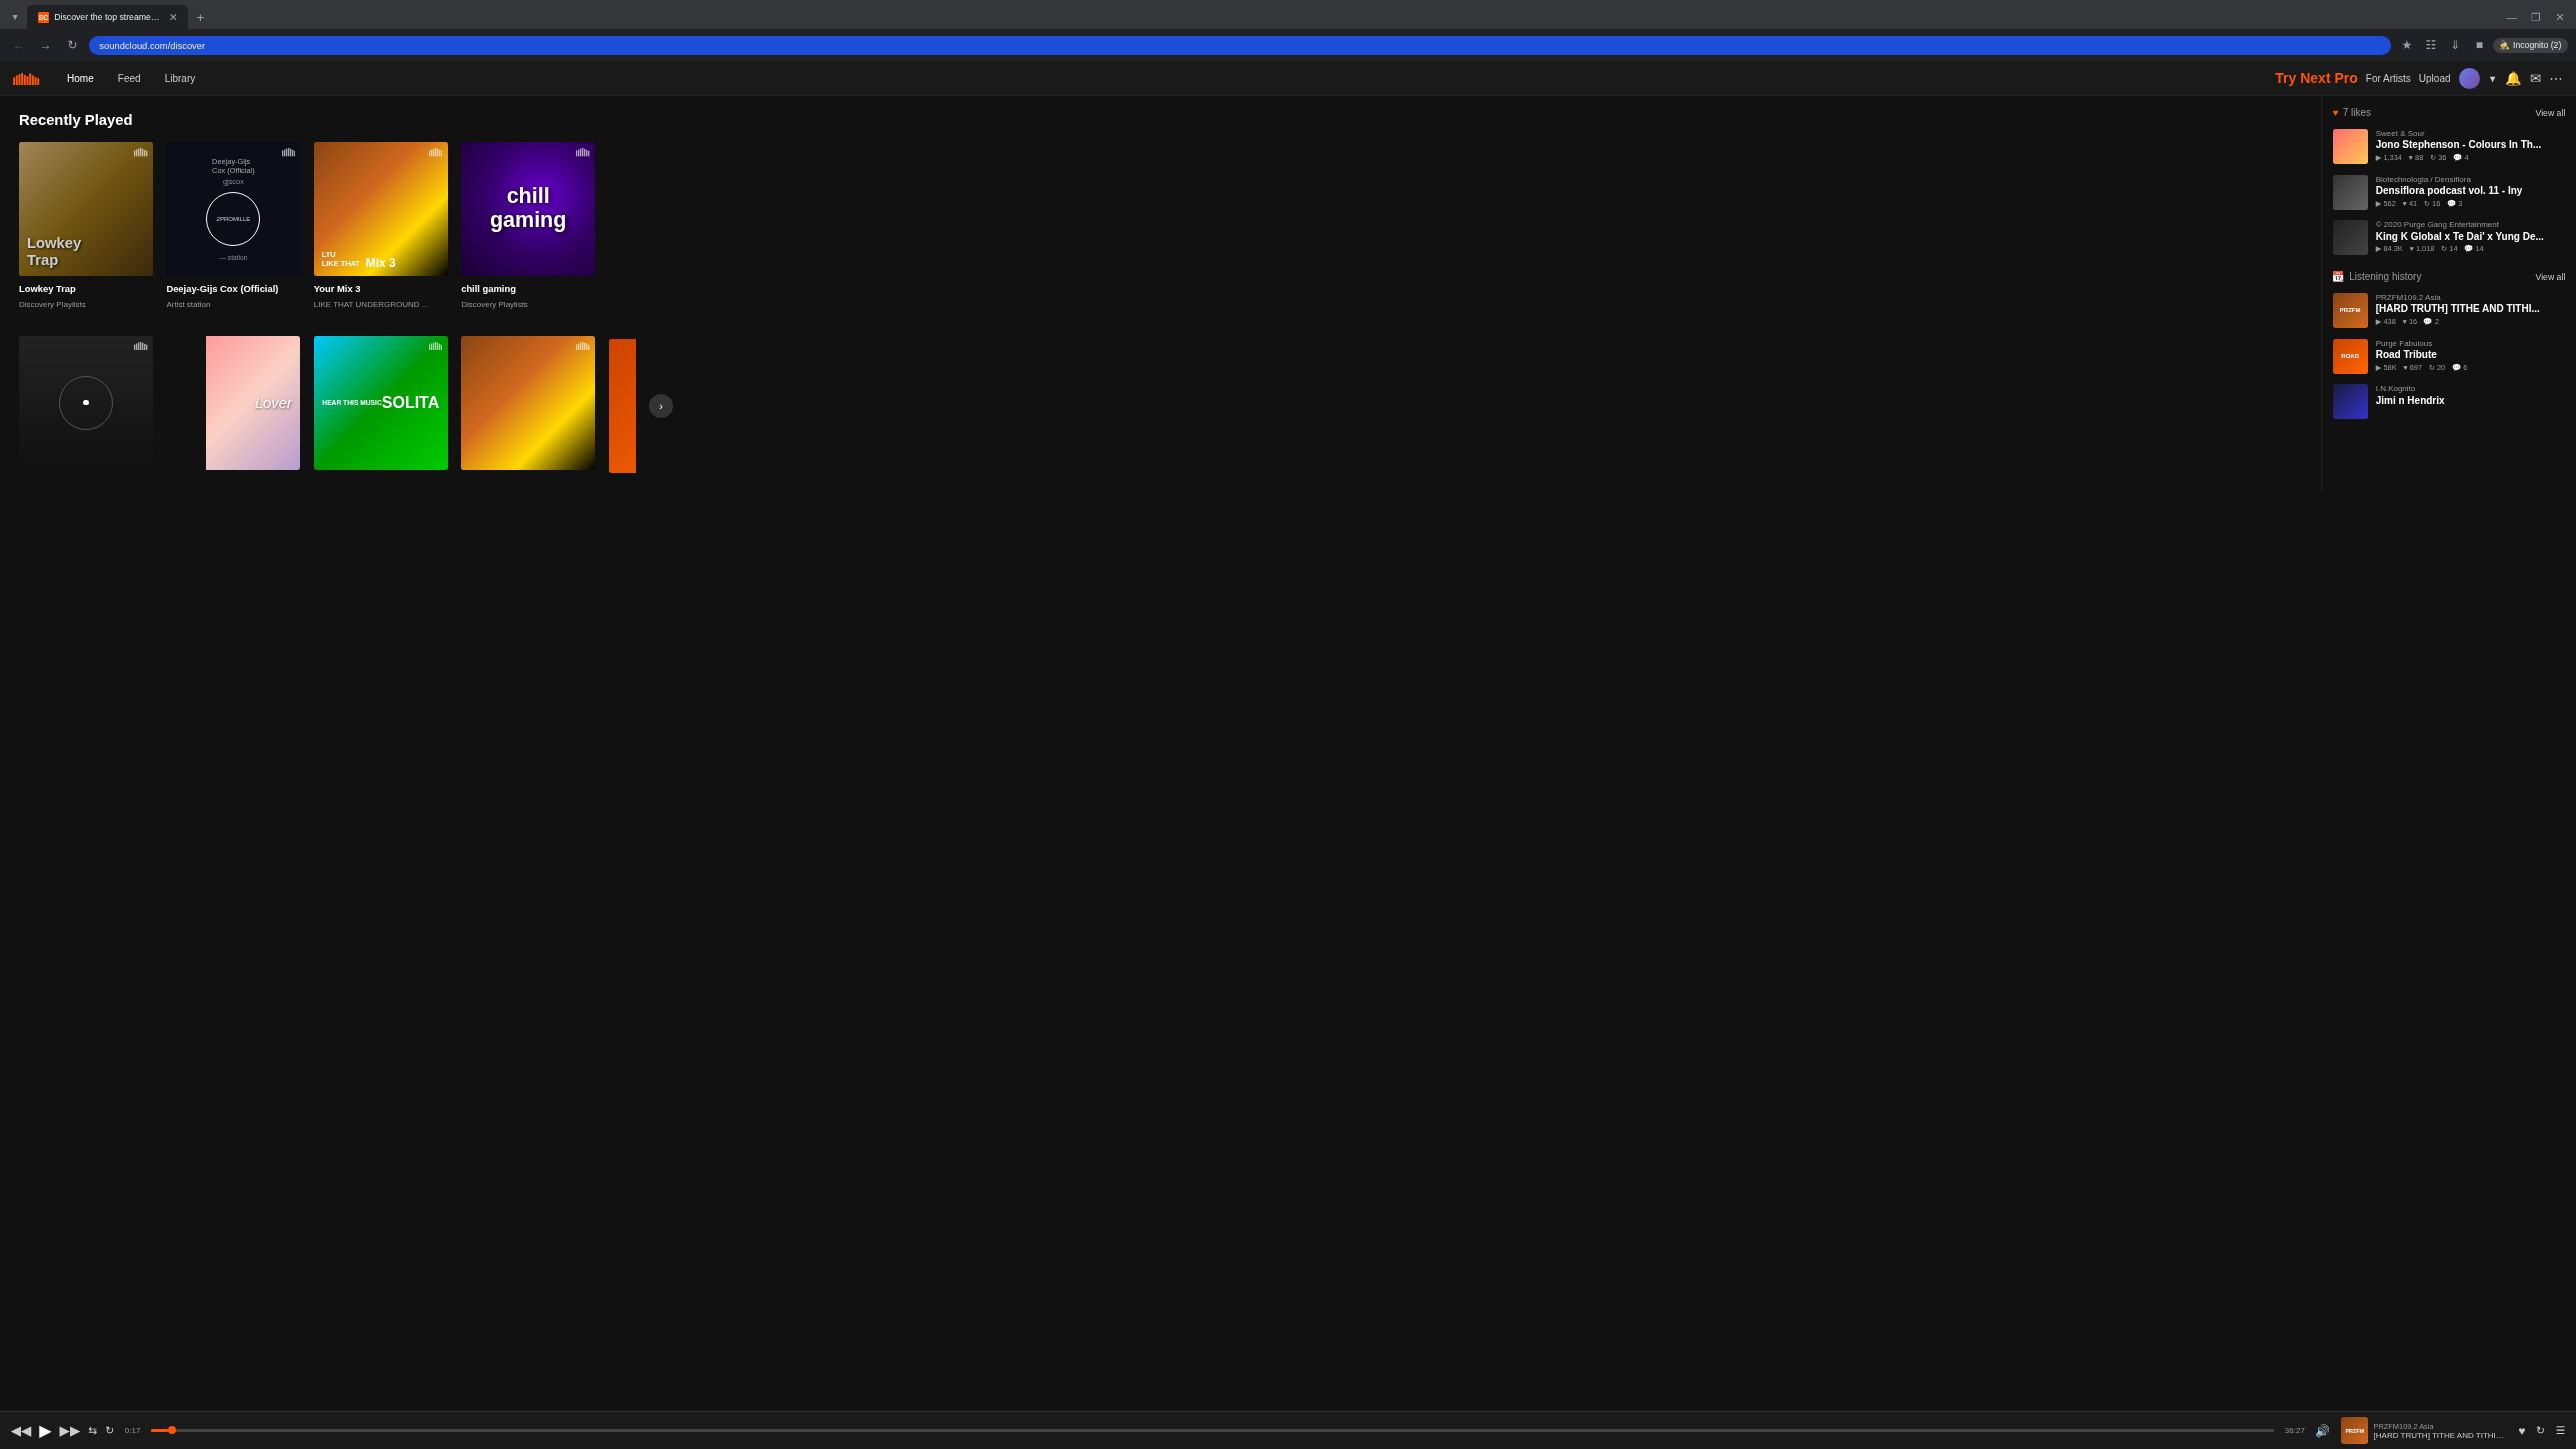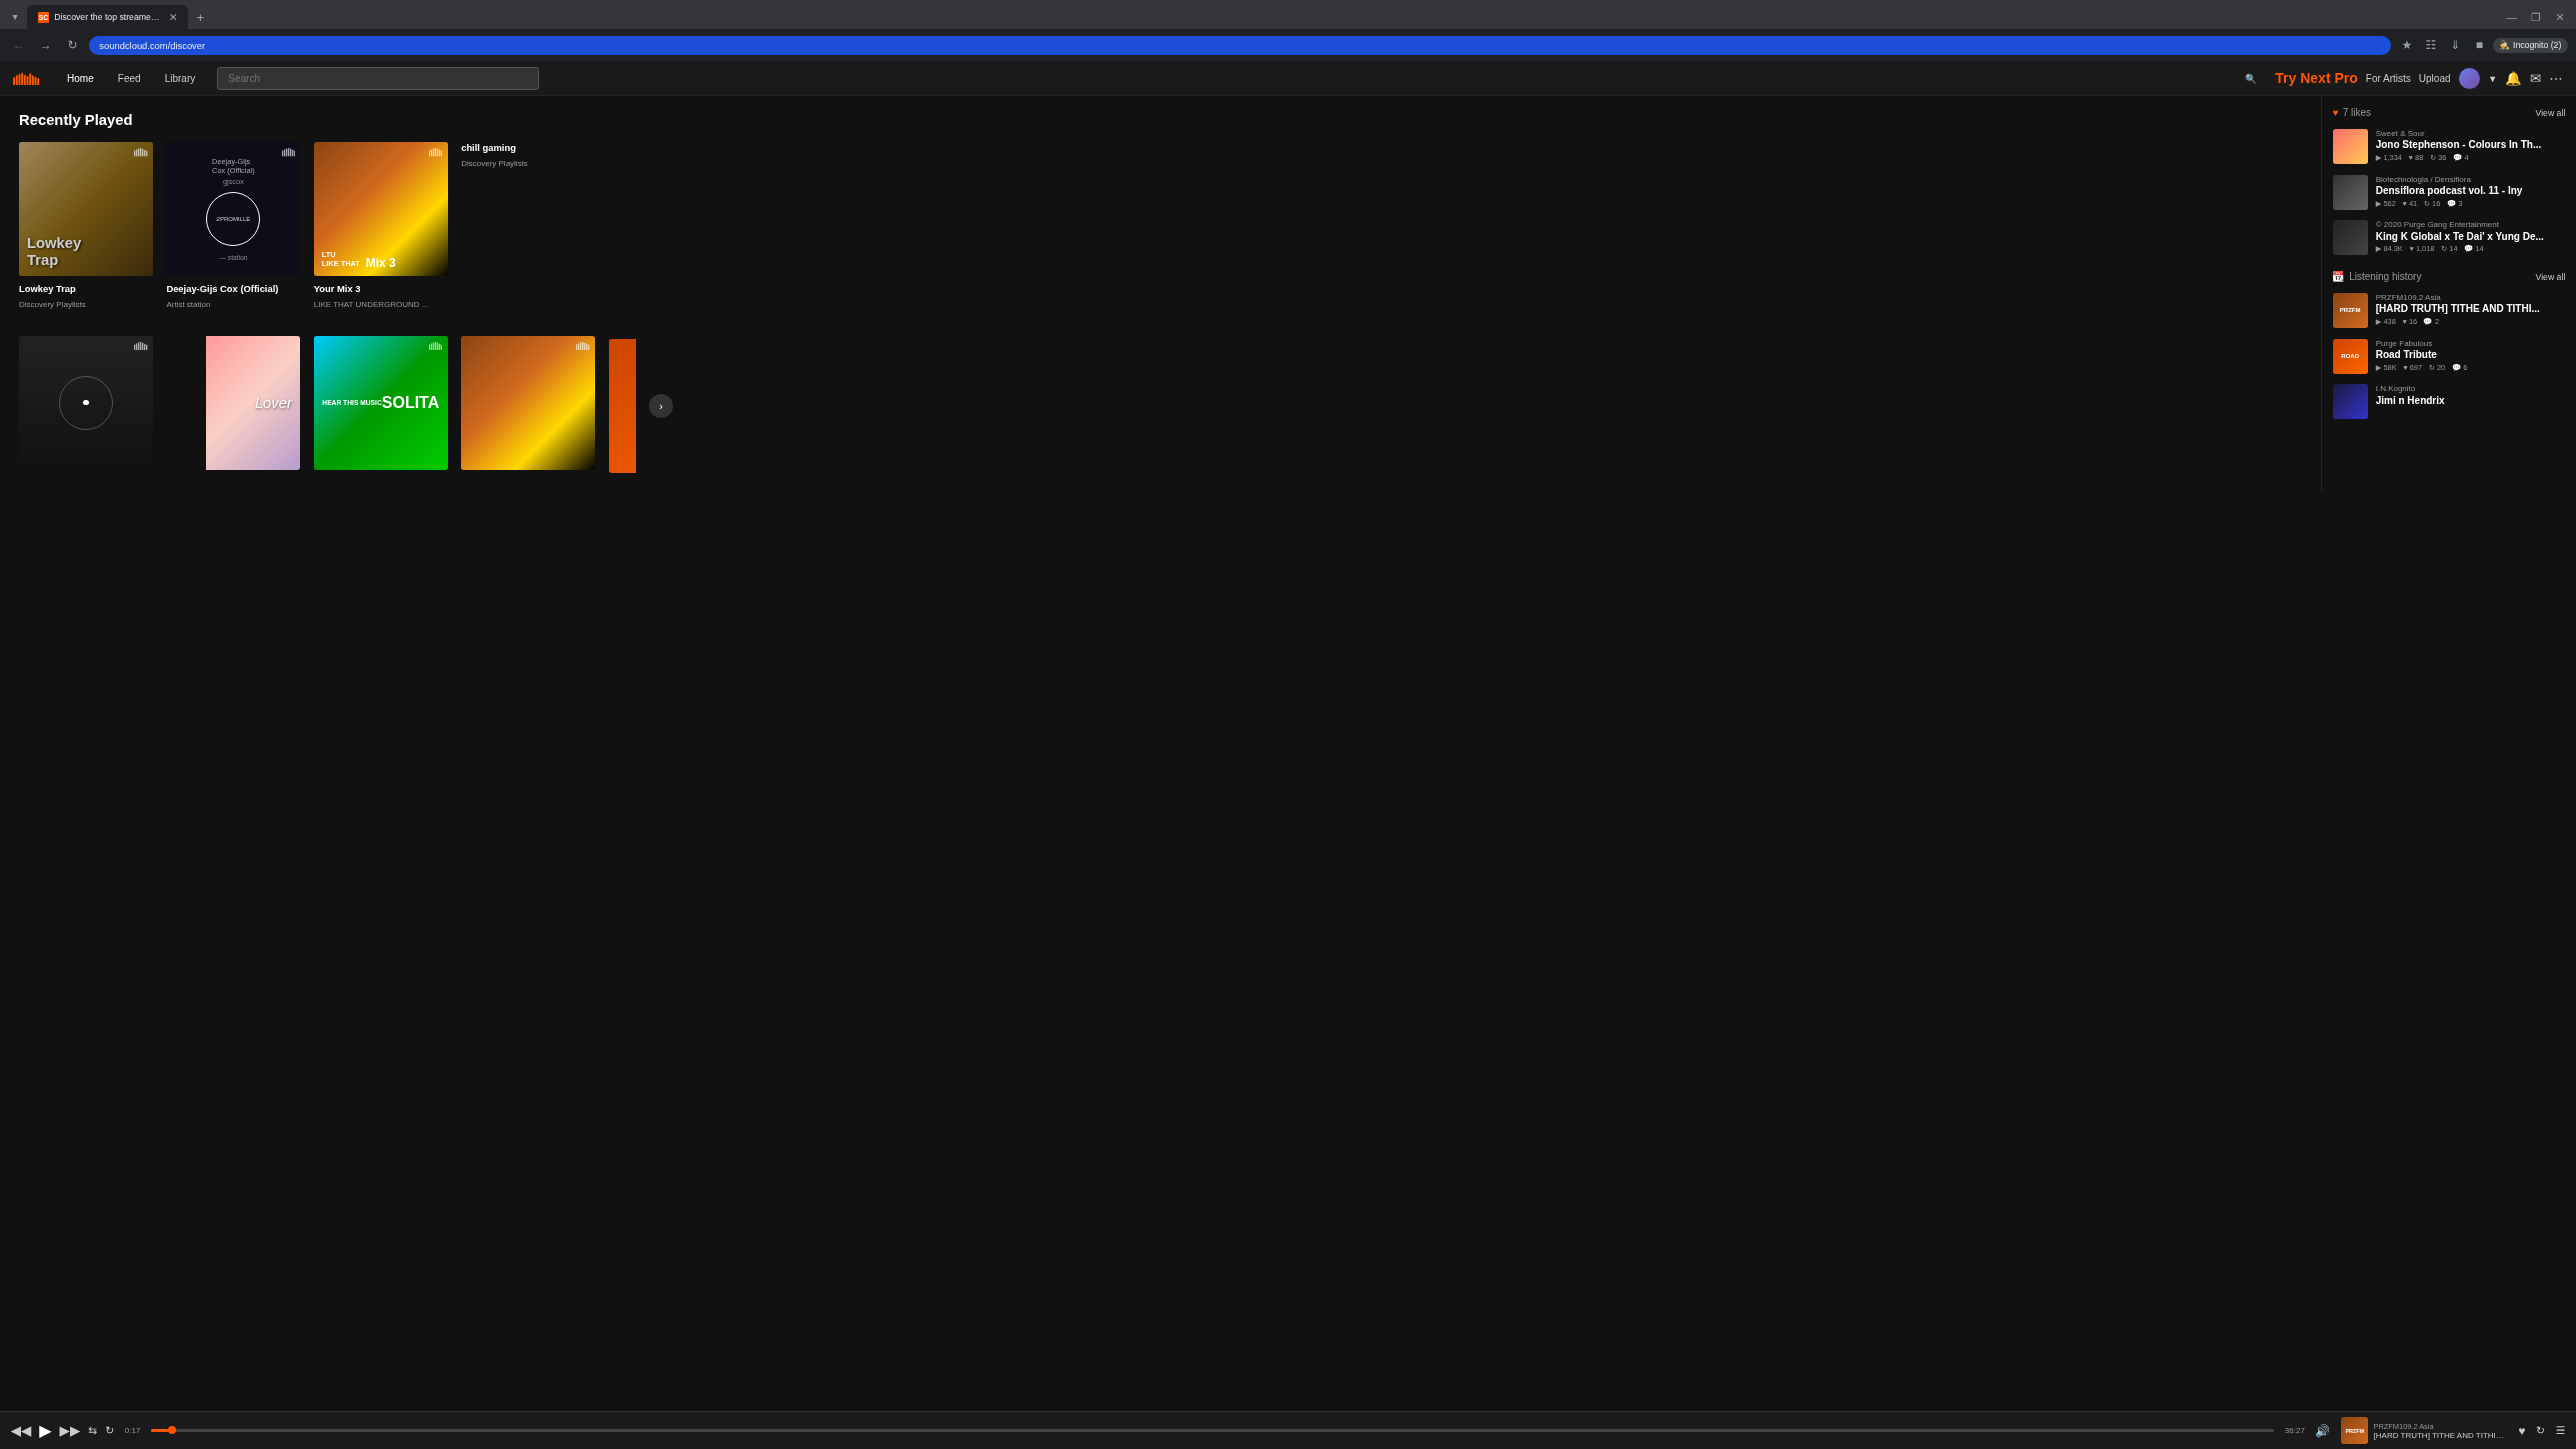--- a/index.html
+++ b/index.html
@@ -153,26 +153,20 @@
         <rect x="28" y="5" width="3" height="15" rx="1.5" fill="#f50"></rect>
         <rect x="32" y="7" width="3" height="13" rx="1.5" fill="#f50"></rect>
         <rect x="36" y="9" width="3" height="11" rx="1.5" fill="#f50"></rect>
       </svg>
     </div>
     <div class="sc-nav-links">
       <button class="sc-nav-link active">Home</button>
       <button class="sc-nav-link">Feed</button>
       <button class="sc-nav-link">Library</button>
     </div>
-    <div class="sc-search">
-      <div class="sc-search-box">
-        <input type="text" style="width: 322px; background: rgb(51, 51, 51); border: 0.7px solid rgb(85, 85, 85); border-radius: 2.7px; padding: 5.4px 27px 5.4px 10.7px; color: rgb(255, 255, 255); font-size: 10px; outline: none;" placeholder="Search">
-        <span class="sc-search-icon">🔍</span>
-      </div>
-    </div>
     <div class="sc-nav-right">
       <span class="try-next-pro">Try Next Pro</span>
       <span class="for-artists">For Artists</span>
       <span class="upload-btn">Upload</span>
       <div class="nav-avatar" style="background:linear-gradient(135deg,#667eea,#764ba2);width:21.5px;height:21.5px;border-radius:50%;"></div>
       <span style="color:#ccc;cursor:pointer;">▼</span>
       <span class="nav-bell">🔔</span>
       <span class="nav-mail">✉</span>
       <span class="nav-more">⋯</span>
     </div>
@@ -250,20 +244,38 @@
                       <rect x="36" y="11" width="4" height="17" rx="2" fill="white" opacity="0.8"></rect>
                     </svg>
                 </div>
               </div>
             </div>
             <div class="card-title">Your Mix 3</div>
             <div class="card-subtitle">LIKE THAT UNDERGROUND ...</div>
           </div>
 
           <div class="card">
+            <div class="card-image">
+              <div style="width:100%;height:100%;background:radial-gradient(circle at 60% 40%,#6600cc 0%,#330066 50%,#1a0033 100%);display:flex;align-items:center;justify-content:center;position:relative;">
+                <div style="text-align:center;">
+                  <div style="color:#fff;font-size:21.5px;font-weight:900;text-shadow:1.3px 1.3px 5.4px rgba(0,0,0,0.9);line-height:1.1;">chill<br>gaming</div>
+                </div>
+                <div style="position:absolute;top:5.4px;right:5.4px;opacity:0.8;">
+                  <svg width="13.4" height="9.4" viewBox="0 0 40 28">
+                      <rect x="0" y="10" width="4" height="18" rx="2" fill="white" opacity="0.8"></rect>
+                      <rect x="6" y="7" width="4" height="21" rx="2" fill="white" opacity="0.8"></rect>
+                      <rect x="12" y="4" width="4" height="24" rx="2" fill="white" opacity="0.8"></rect>
+                      <rect x="18" y="2" width="4" height="26" rx="2" fill="white" opacity="0.8"></rect>
+                      <rect x="24" y="5" width="4" height="23" rx="2" fill="white" opacity="0.8"></rect>
+                      <rect x="30" y="8" width="4" height="20" rx="2" fill="white" opacity="0.8"></rect>
+                      <rect x="36" y="11" width="4" height="17" rx="2" fill="white" opacity="0.8"></rect>
+                    </svg>
+                </div>
+              </div>
+            </div>
             <div class="card-title">chill gaming</div>
             <div class="card-subtitle">Discovery Playlists</div>
           </div>
 
         </div>
       </div>
 
       <div>
         <div style="display:flex;gap:13.4px;align-items:center;">
 

